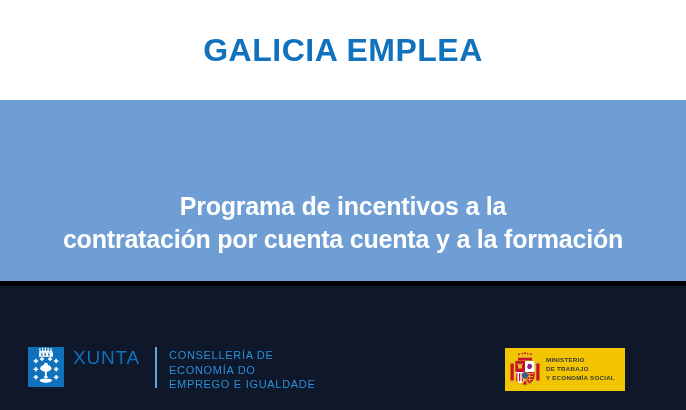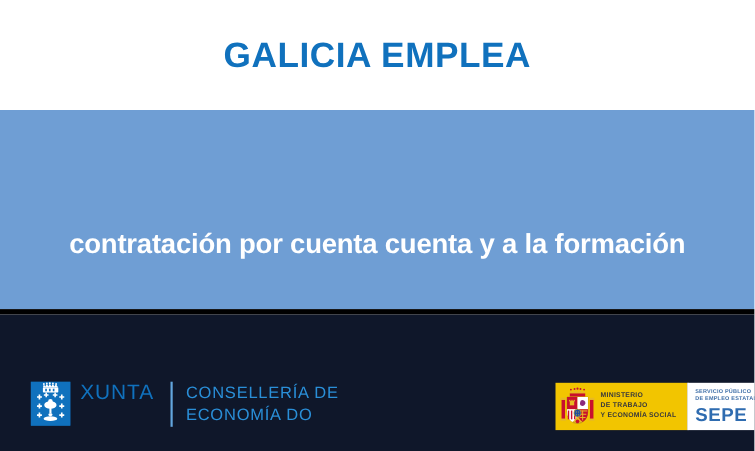--- a/index.html
+++ b/index.html
@@ -128,21 +128,21 @@
     background: #63a6dd;
     height: 41px;
     margin: 1px 0 0 15px;
     flex: 0 0 auto;
   }
 
   .conselleria {
     margin-left: 12px;
     color: #2a8fd8;
     font-family: "Liberation Sans", sans-serif;
-    font-size: 15px;
+    font-size: 11px;
     letter-spacing: 0.7px;
     line-height: 1.33;
     padding-top: 2px;
   }
   .conselleria span { display: block; white-space: nowrap; }
 
   
   .gov-block {
     position: absolute;
     left: 505px;
@@ -212,20 +212,21 @@
 <body>
 
 <div id="slide">
 
   <div class="title-area">
     <div class="main-title">GALICIA EMPLEA</div>
   </div>
 
   <div class="banner">
     <div class="banner-inner">
+      <span class="banner-line">Programa de incentivos a la</span>
       <span class="banner-line">contratación por cuenta cuenta y a la formación</span>
     </div>
   </div>
 
   <div class="black-rule"></div>
 
   <div class="footer">
 
     <div class="xunta-logo">
 
@@ -271,20 +272,21 @@
 
       <div class="xunta-wordmark">
         <span>XUNTA</span>
       </div>
 
       <div class="xunta-divider"></div>
 
       <div class="conselleria">
         <span>CONSELLERÍA DE</span>
         <span>ECONOMÍA DO</span>
+        <span>EMPREGO E IGUALDADE</span>
       </div>
     </div>
 
     <div class="gov-block">
 
       <div class="ministerio-box">
         <div class="esp-shield">
           <svg width="32" height="38" viewBox="0 0 32 38" aria-hidden="true">
 
             <g>
@@ -343,23 +345,16 @@
             <circle cx="16" cy="32" r="1.7" fill="#c8102e"></circle>
           </svg>
         </div>
         <div class="ministerio-text">
           <span>MINISTERIO</span>
           <span>DE TRABAJO</span>
           <span>Y ECONOMÍA SOCIAL</span>
         </div>
       </div>
 
-      <div class="sepe-box">
-        <div class="sepe-small">
-          <span>SERVICIO PÚBLICO</span>
-          <span>DE EMPLEO ESTATAL</span>
-        </div>
-        <div class="sepe-big">SEPE</div>
-      </div>
 
     </div>
   </div>
 </div>
 
 </body></html>

